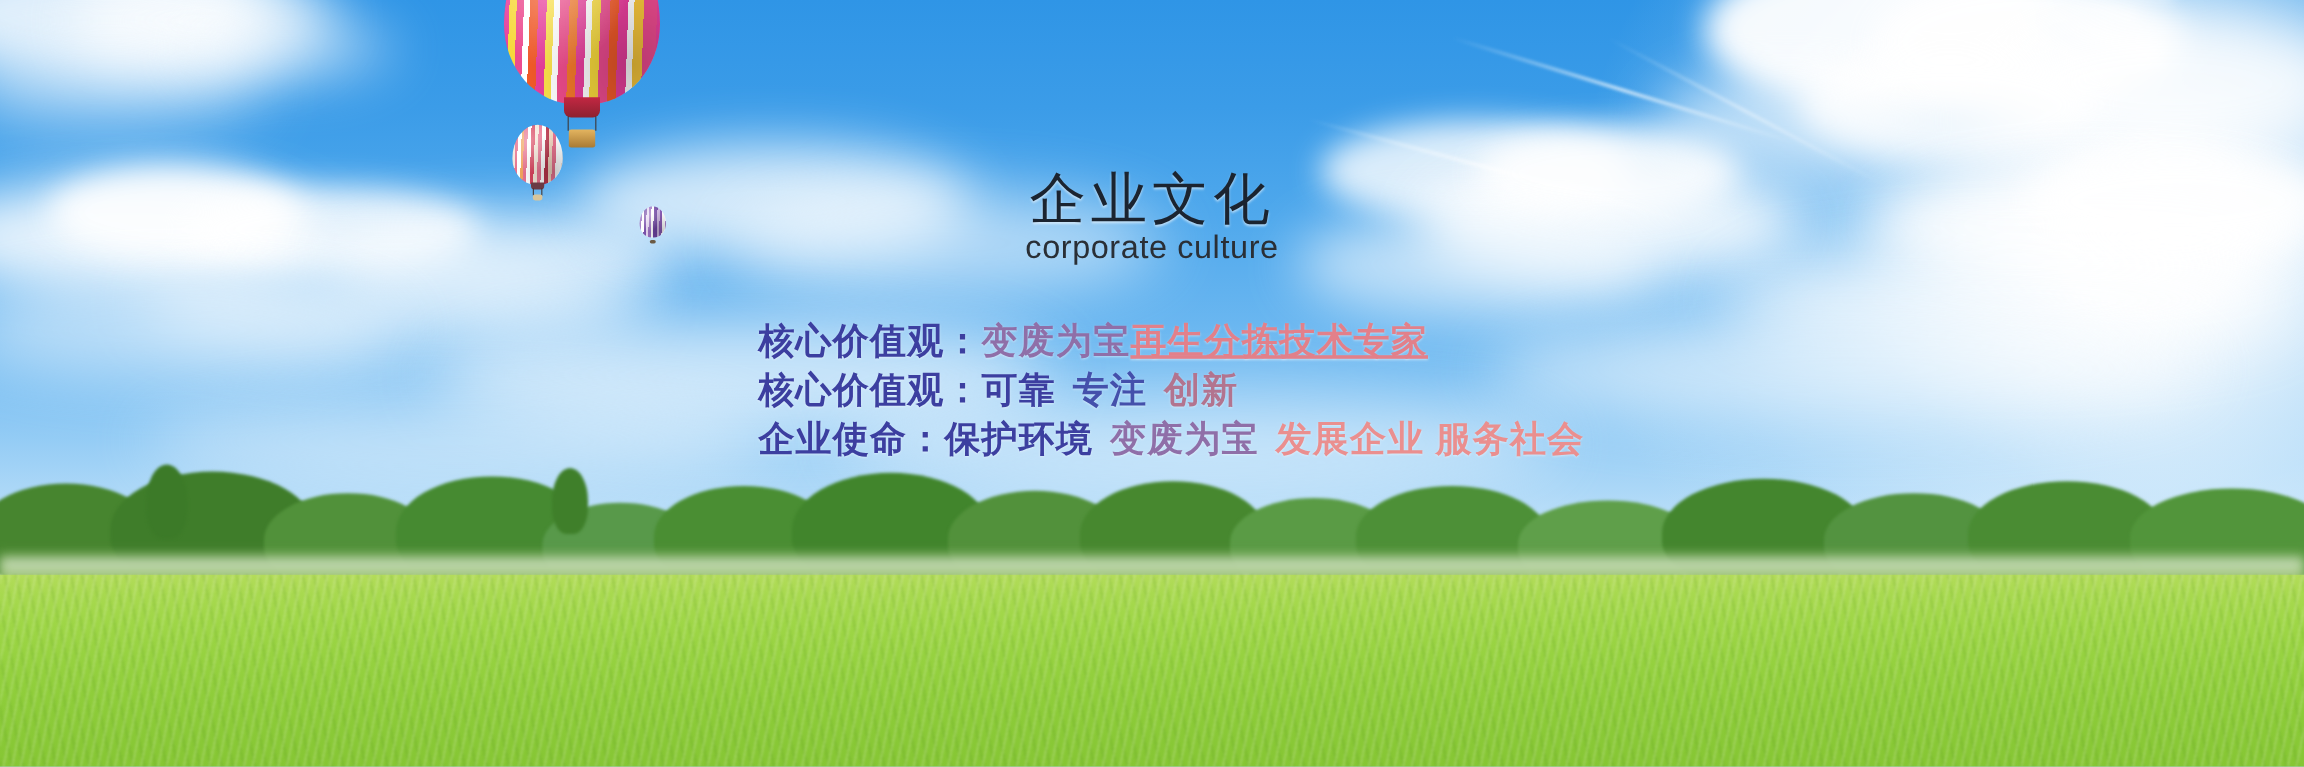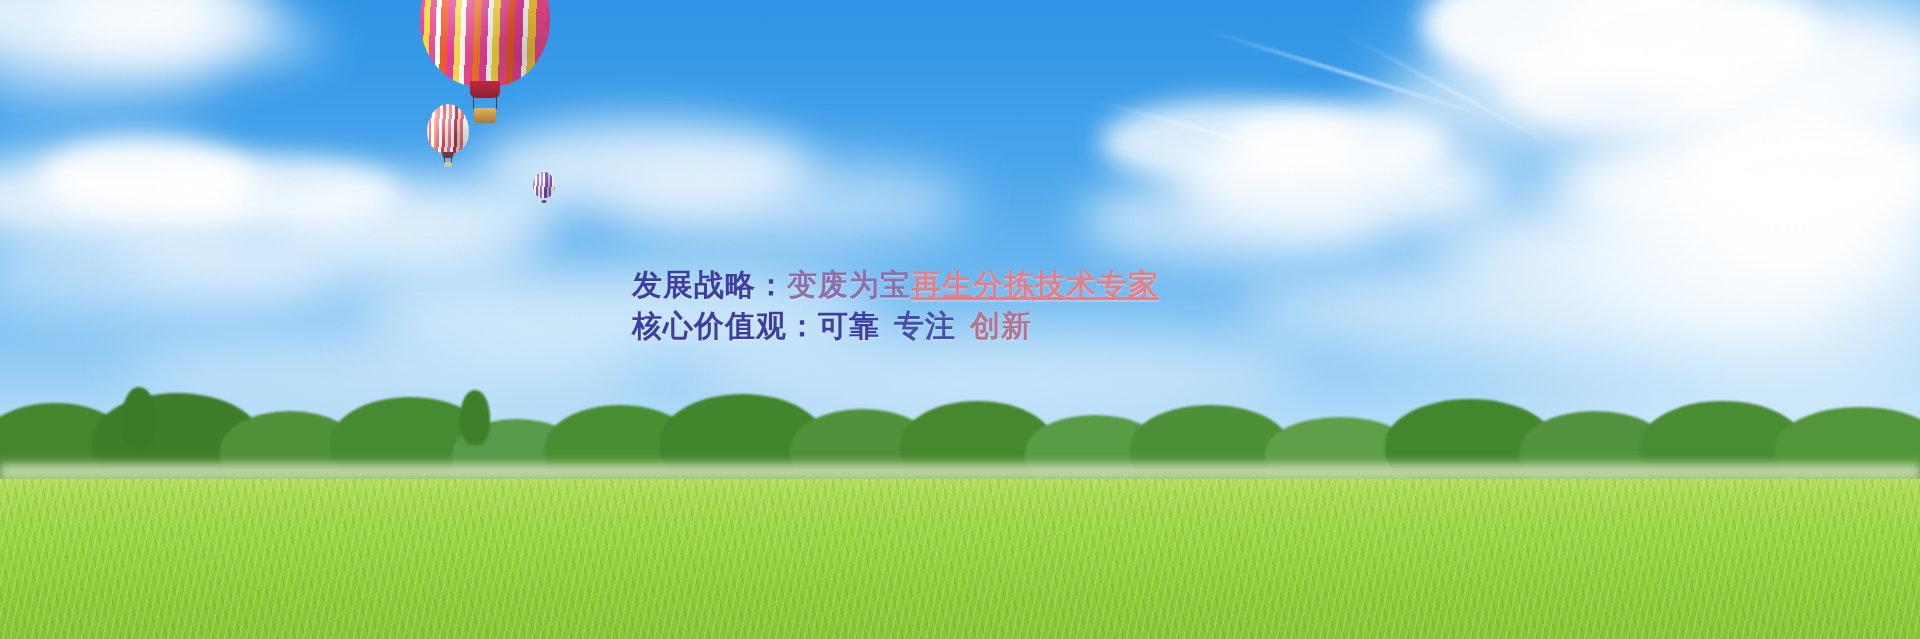--- a/index.html
+++ b/index.html
@@ -330,27 +330,34 @@
     <div class="tree" style="left:122px; bottom:40px; width:34px; height:62px; border-radius:50% 50% 40% 40%; background:#3c7a28;"></div>
     <div class="tree" style="left:460px; bottom:44px; width:30px; height:55px; border-radius:50% 50% 40% 40%; background:#3f7f2a;"></div>
 
     <div class="hedge"></div>
   </div>
 
   <div class="grass-top-blend"></div>
   <div class="grass"></div>
   <div class="grass-tex"></div>
 
+  <div class="headline-wrap">
+    <div class="headline-cn">企业文化</div>
+    <div class="headline-en">corporate culture</div>
+  </div>
 
   <div class="statements">
 
     <div class="stmt">
-      <span class="c-blue">发展战略：</span><span class="c-violet">变废为宝</span><span class="c-pink">再生分拣技术专家</span>
+      <span class="c-blue">核心价值观：</span><span class="c-violet">变废为宝</span><span class="c-pink">再生分拣技术专家</span>
     </div>
 
     <div class="stmt">
       <span class="c-blue">核心价值观：可靠</span><span class="sp"></span><span class="c-blue2">专注</span><span class="sp"></span><span class="c-mauve">创新</span>
     </div>
 
+    <div class="stmt">
+      <span class="c-blue">企业使命：保护环境</span><span class="sp"></span><span class="c-violet">变废为宝</span><span class="sp"></span><span class="c-salmon">发展企业 服务社会</span>
+    </div>
 
   </div>
 
 </div>
 
 </body></html>

